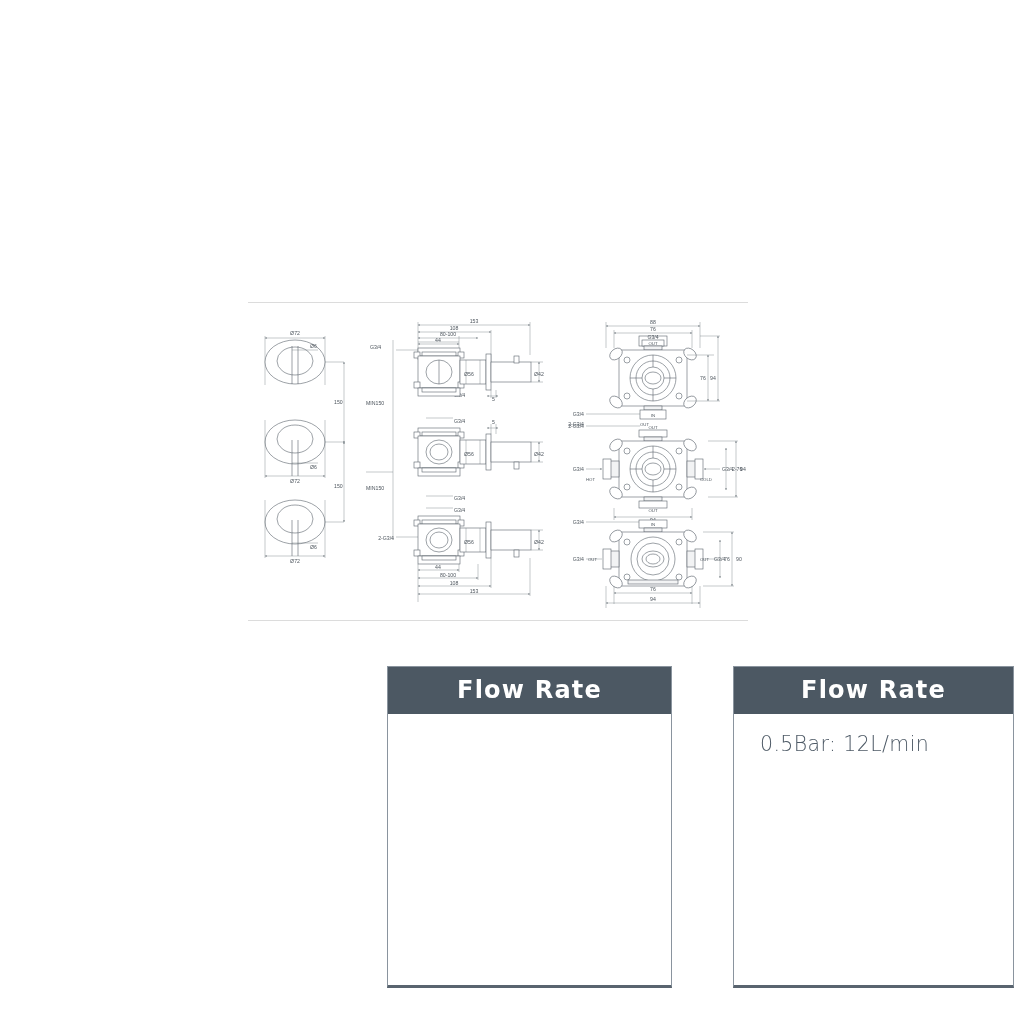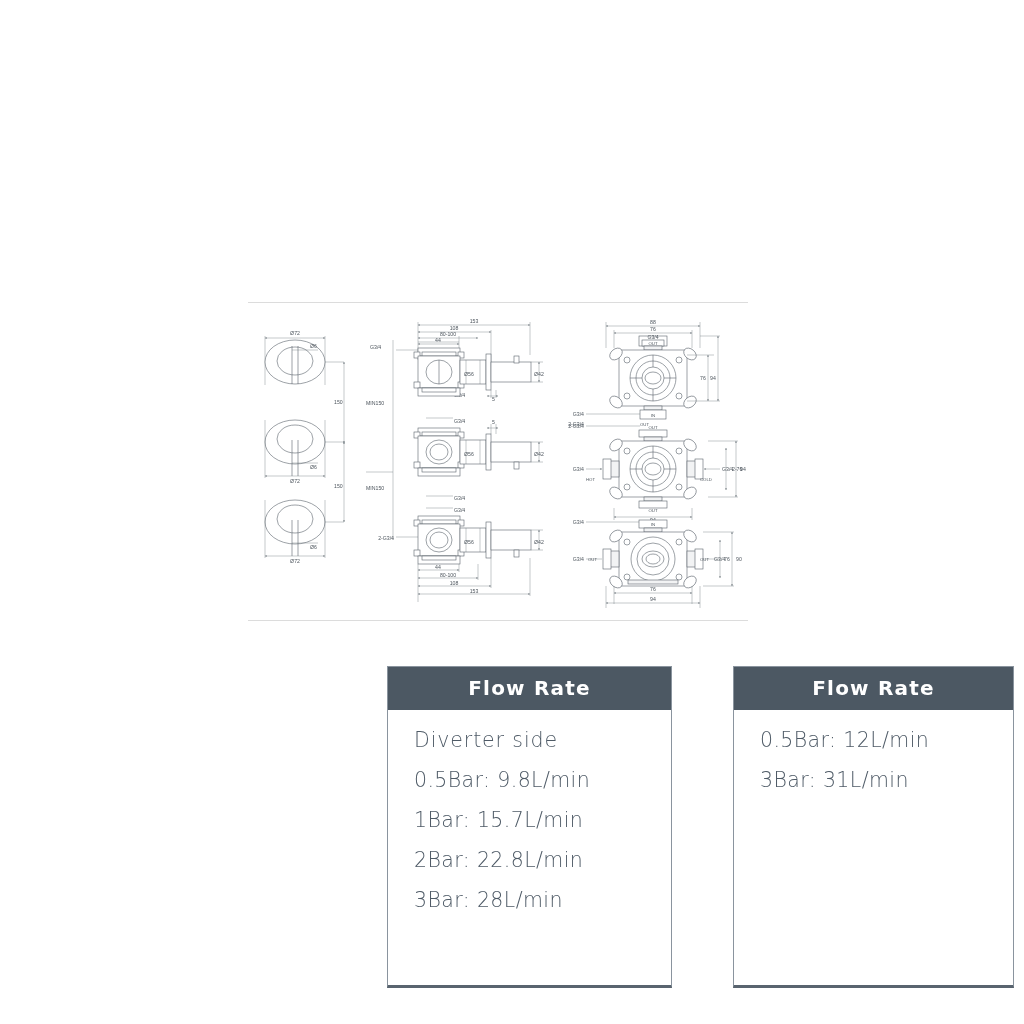--- a/index.html
+++ b/index.html
@@ -35,21 +35,21 @@
     border-bottom:3px solid #59646f;
     box-sizing:border-box;
   }
   .flow-table.left{left:387px;top:666px;width:285px;height:322px;}
   .flow-table.right{left:733px;top:666px;width:281px;height:322px;}
 
   .ft-header{
     background:#4c5863;
     color:#ffffff;
     text-align:center;
-    font-size:20px;
+    font-size:24px;
     font-weight:bold;
     letter-spacing:1.2px;
     padding:9px 0 10px 0;
     font-family:"DejaVu Sans", sans-serif;
   }
   .ft-body{padding:10px 0 0 26px;}
   .ft-row{
     color:#4e5a66;
     font-size:20.5px;
     line-height:40px;
@@ -388,30 +388,22 @@
         <path class="ln-t" d="M472,240 L472,278" marker-start="url(#arb)" marker-end="url(#ar)"></path>
         <text class="tx" x="476" y="261">76</text>
         <path class="ln-t" d="M484,232 L484,286" marker-start="url(#arb)" marker-end="url(#ar)"></path>
         <text class="tx" x="488" y="261">90</text>
       </g>
     </svg>
   </div>
 
   <div class="flow-table left">
     <div class="ft-header">Flow  Rate</div>
-    <div class="ft-body">
-      <div class="ft-row subtitle">Diverter side</div>
-      <div class="ft-row">0.5Bar:  9.8L/min</div>
-      <div class="ft-row">1Bar:  15.7L/min</div>
-      <div class="ft-row">2Bar:  22.8L/min</div>
-      <div class="ft-row">3Bar:  28L/min</div>
-    </div>
   </div>
 
   <div class="flow-table right">
     <div class="ft-header">Flow  Rate</div>
     <div class="ft-body">
       <div class="ft-row">0.5Bar:  12L/min</div>
-      <div class="ft-row">3Bar:  31L/min</div>
     </div>
   </div>
 
 </div>
 
 </body></html>

